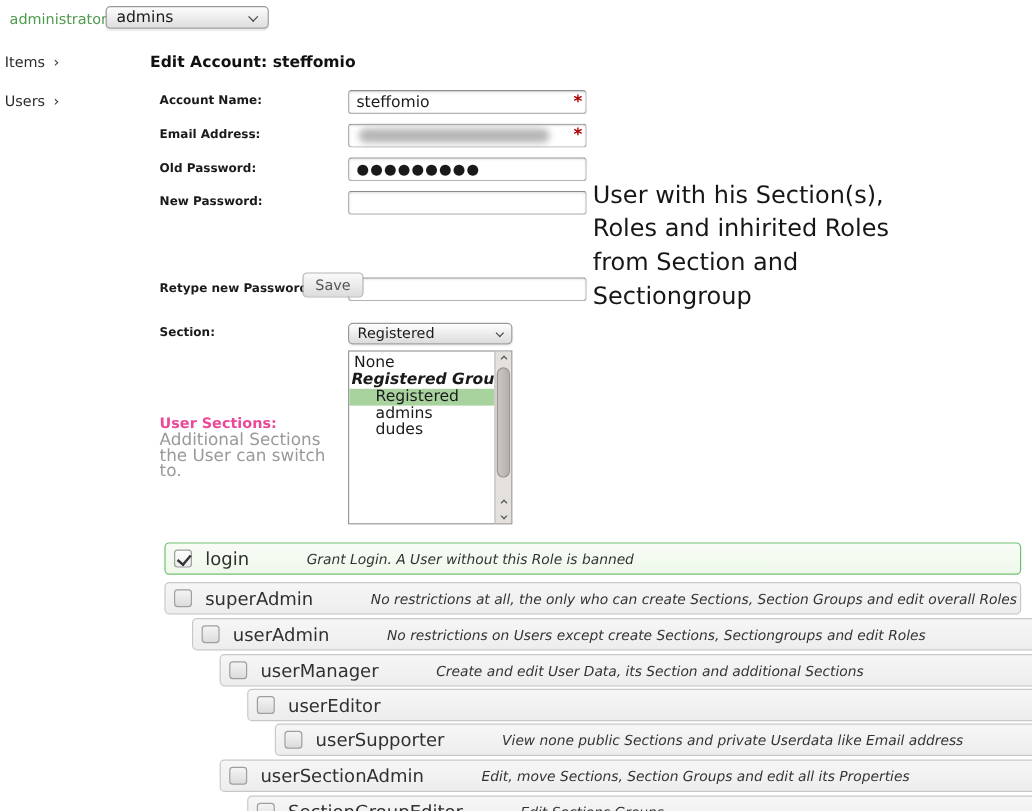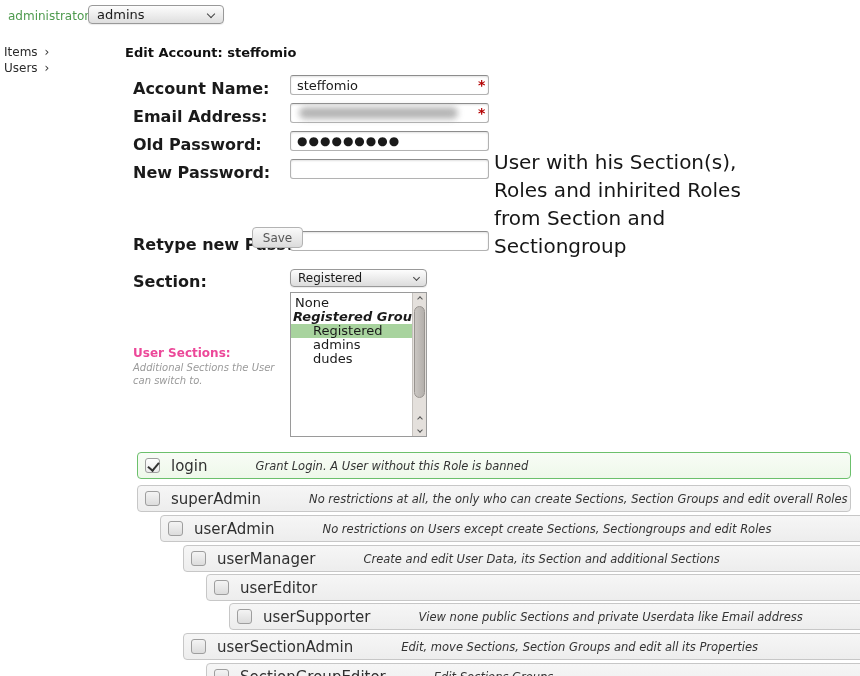--- a/index.html
+++ b/index.html
@@ -24,21 +24,21 @@
   .chev-down { transform:rotate(45deg); }
   .chev-up   { transform:rotate(-135deg); }
   .top-select .chev-down { position:absolute; right:9px; top:5px; }
   
   .side-item { position:absolute; left:4px; font-size:12px; color:#2b2b2b; cursor:pointer; }
   .side-item .arr { margin-left:7px; font-size:12px; color:#333; }
   
   .page-title { position:absolute; left:125px; top:45px; font-size:13px; font-weight:bold; color:#111; }
   
   .frow { position:absolute; left:0; right:0; height:22px; }
-  .flabel { position:absolute; left:133px; top:4px; font-size:16px; font-weight:bold; color:#1a1a1a; }
+  .flabel { position:absolute; left:133px; top:4px; font-size:10px; font-weight:bold; color:#1a1a1a; }
   .finput {
     position:absolute; left:290px; top:0; width:199px; height:20px;
     border:1px solid #b2b2b2; border-top-color:#8d8d8d; border-radius:3px;
     background:#fff; box-shadow:inset 0 1px 2px rgba(0,0,0,.12);
     font-family:"DejaVu Sans", sans-serif; font-size:13px; color:#1a1a1a; padding:0 6px;
   }
   .finput.dots { font-size:12px; letter-spacing:1px; }
   .fake-input { display:flex; align-items:center; }
   .blob { display:block; width:86%; height:12px; margin-left:2px; border-radius:6px;
           background:#9d9d9d; filter:blur(3px); opacity:.75; }
@@ -95,37 +95,37 @@
   .cb.checked { background:linear-gradient(#ffffff,#ececec); }
   .cb.checked::after {
     content:""; position:absolute; left:4px; top:1px; width:5px; height:9px;
     border-right:2px solid #333; border-bottom:2px solid #333; transform:rotate(40deg);
   }
   .role-name { margin-left:11px; font-size:15px; color:#303030; white-space:nowrap; }
   .role-desc { margin-left:48px; font-size:11.5px; font-style:italic; color:#333; white-space:nowrap; }
   
   .us-label { position:absolute; left:133px; top:346px; font-size:12px; font-weight:bold; color:#ec4899; }
   .us-hint { position:absolute; left:133px; top:361px; width:150px;
-             font-size:10px; font-style:italic; color:#9a9a9a; line-height:13px; }
+             font-size:14px; color:#9a9a9a; line-height:13px; }
 </style>
 </head>
 <body>
 
 <div id="screen">
 
   <span class="topbar-user">administrator@</span>
   <div class="top-select">
     <span>admins</span>
     <span class="chev-down"></span>
   </div>
 
   <div class="side-item" style="top:45px;">
     <span>Items</span><span class="arr">›</span>
   </div>
-  <div class="side-item" style="top:61px;text-align:right;">
+  <div class="side-item" style="top:77px;text-align:right;">
     <span>Users</span><span class="arr">›</span>
   </div>
 
   <div class="page-title">Edit Account: steffomio</div>
 
   <div class="frow" style="top:75px;">
     <label class="flabel">Account Name:</label>
     <input class="finput" value="steffomio" style="">
     <span class="req">*</span>
   </div>

